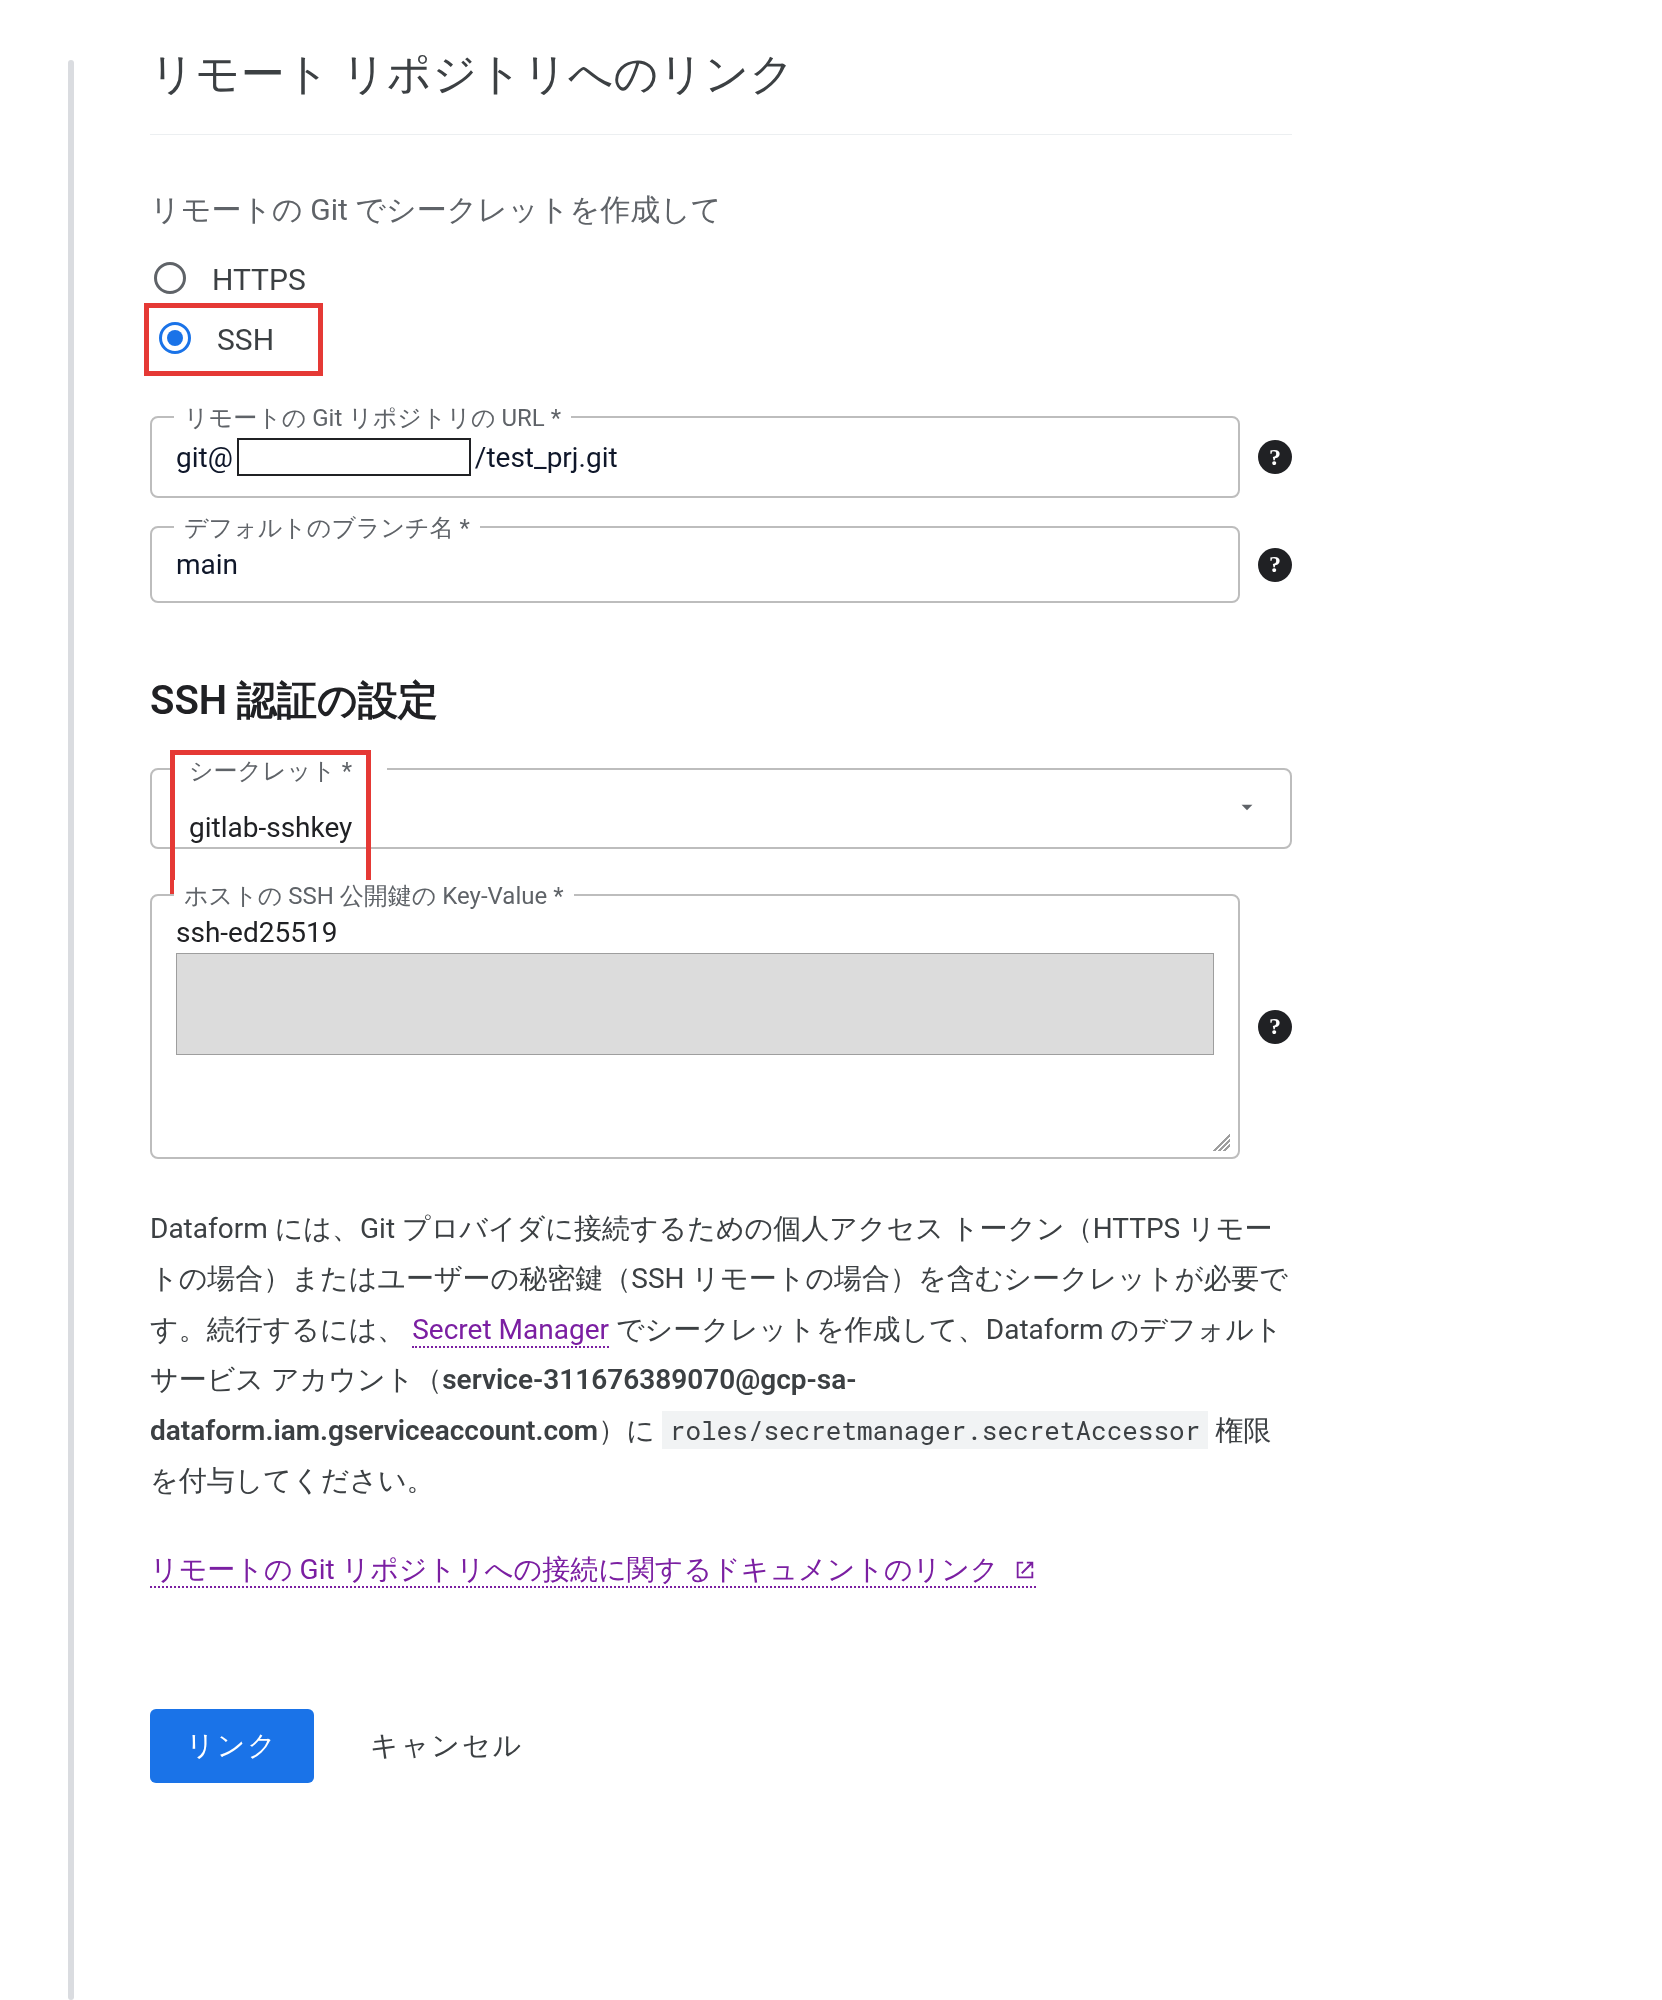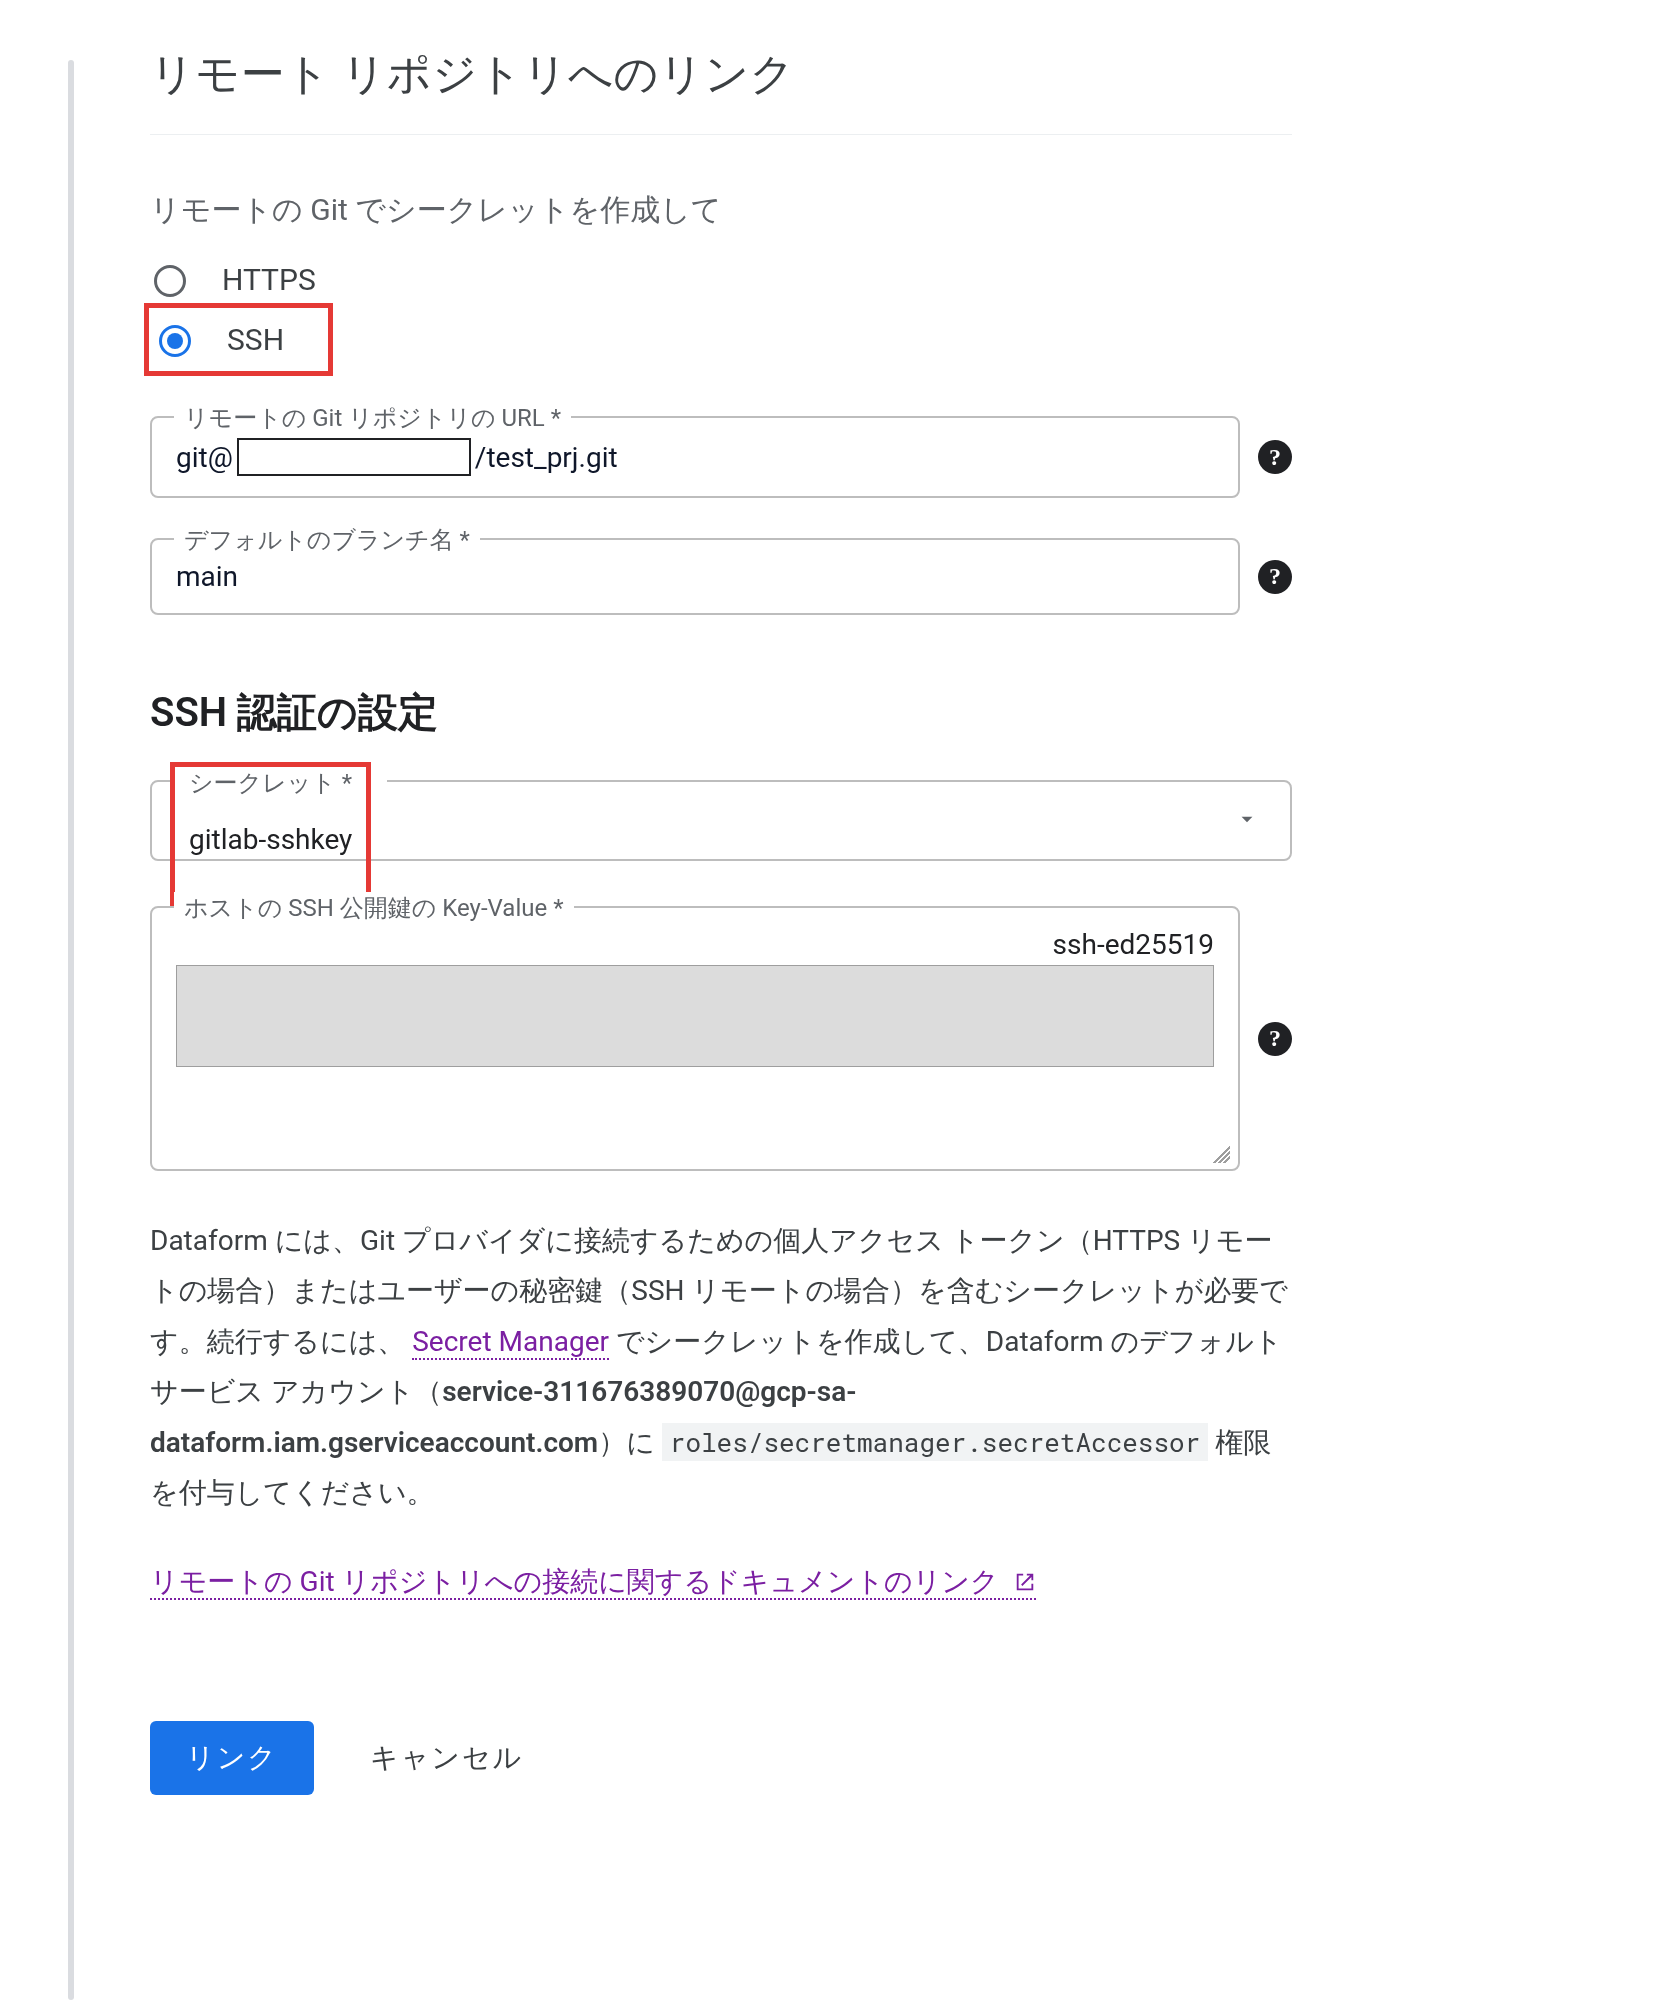--- a/index.html
+++ b/index.html
@@ -36,22 +36,22 @@
     margin-bottom: 55px;
   }
   .section-label {
     font-size: 30px;
     color: #5f6368;
     margin-bottom: 25px;
   }
   .radio-group { margin-bottom: 40px; }
   .radio-row {
     display: flex;
-    align-items: flex-end;
-    gap: 36px;
+    align-items: flex-start;
+    gap: 26px;
     font-size: 30px;
     color: #3c4043;
     padding: 6px 4px;
   }
   .radio-outer {
     width: 32px; height: 32px;
     border: 3px solid #5f6368;
     border-radius: 50%;
     box-sizing: border-box;
     display: inline-flex;
@@ -68,22 +68,21 @@
     border: 5px solid #e53935;
     display: inline-block;
     padding: 8px 40px 8px 6px;
     margin-left: -6px;
   }
 
   .field-with-help {
     display: flex;
     align-items: center;
     gap: 18px;
-    margin-bottom: 40px;
-    text-align: right;
+    margin-bottom: 28px;
   }
   .outlined-field {
     flex: 1;
     position: relative;
     border: 2px solid #bdbdbd;
     border-radius: 8px;
     box-sizing: border-box;
   }
   .outlined-field .float-label {
     position: absolute;

